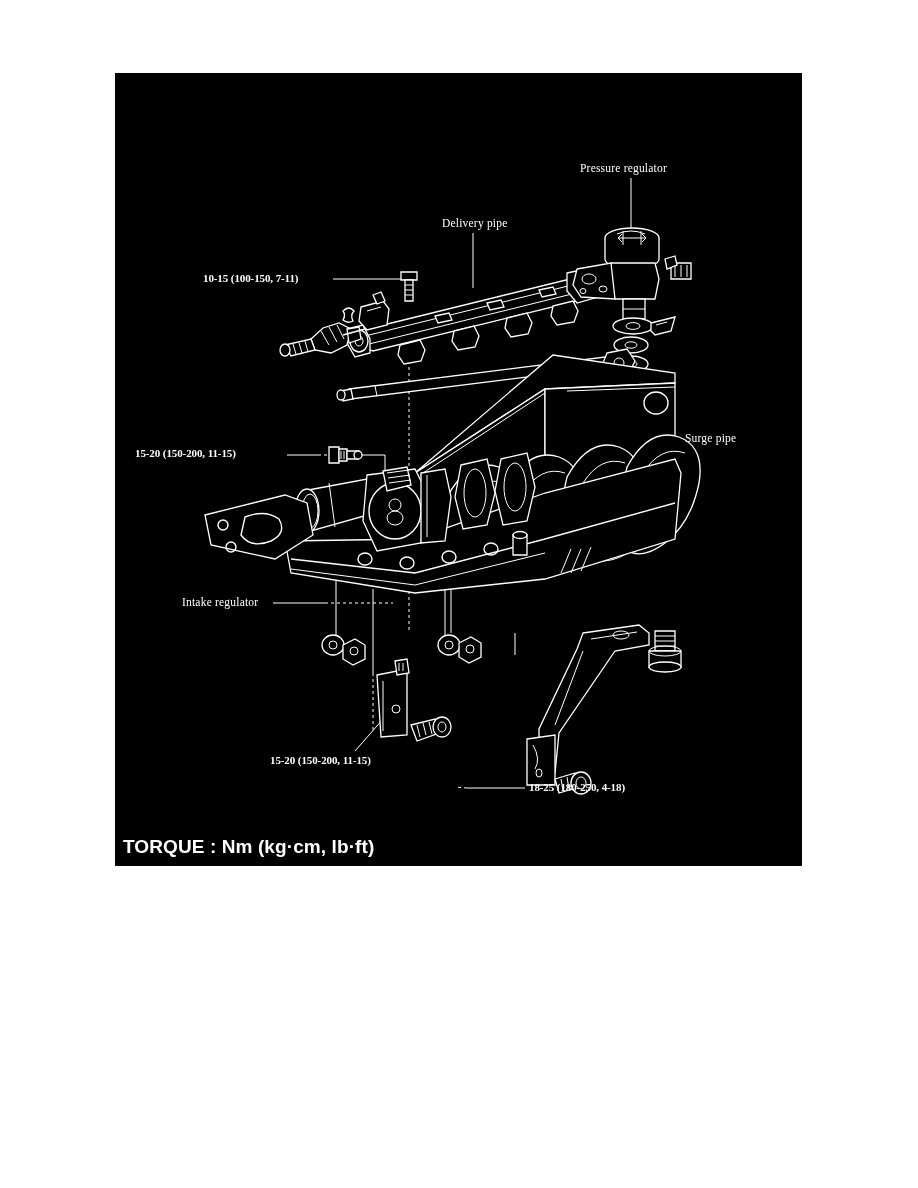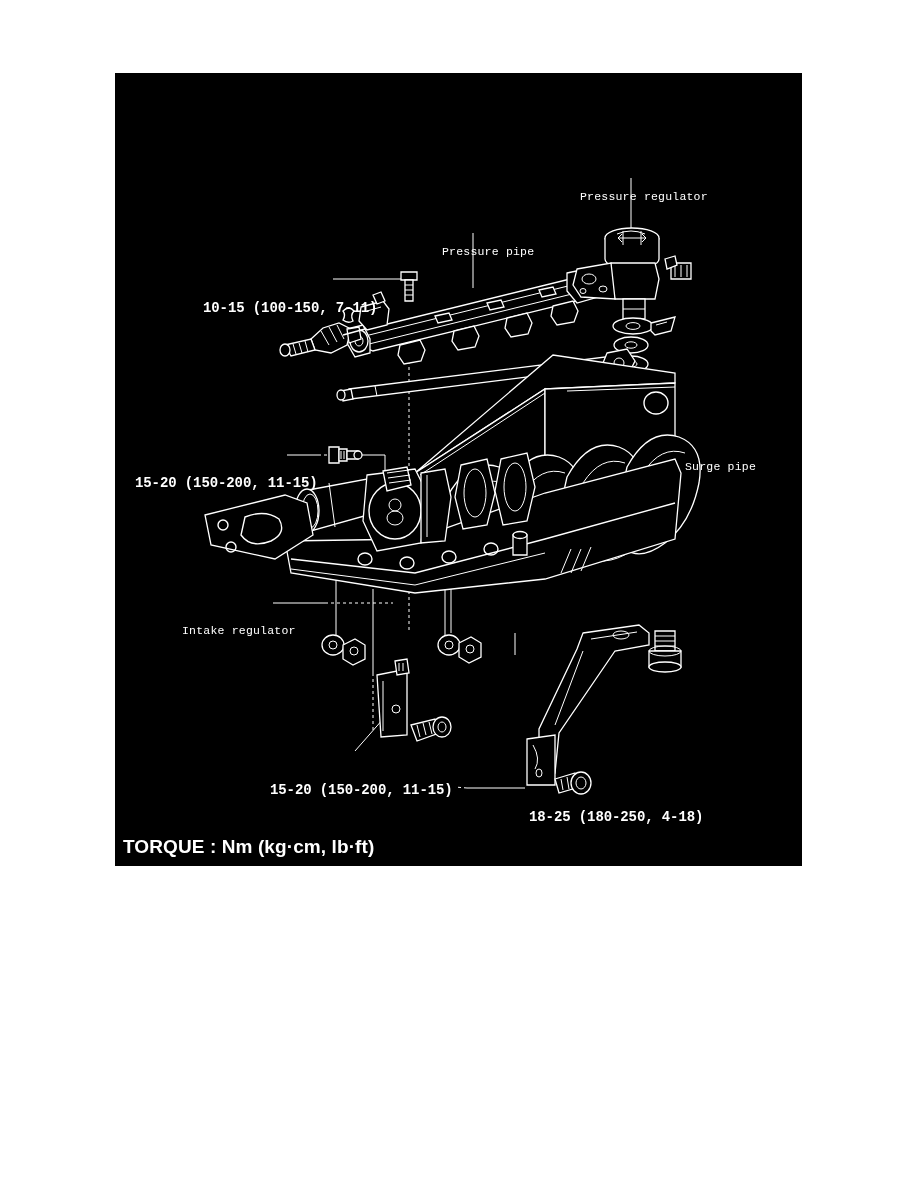--- a/index.html
+++ b/index.html
@@ -42,30 +42,29 @@
     height: 793px;
     display: block;
   }
 
   
   .lbl {
     position: absolute;
     color: #ffffff;
     white-space: nowrap;
     line-height: 1;
-    font-family: Liberation Mono, monospace;
-    margin-top: 28px;
+    font-family: Liberation Serif, serif;
   }
   .lbl-plain {
     font-size: 11.5px;
     font-weight: 400;
     letter-spacing: 0.2px;
   }
   .lbl-torque {
-    font-size: 14px;
+    font-size: 11px;
     font-weight: bold;
     letter-spacing: -0.1px;
   }
 
   
   #label-pressure-regulator { left: 465px; top: 90px; }
   #label-delivery-pipe      { left: 327px; top: 145px; }
   #label-surge-tank         { left: 570px; top: 360px; }
   #label-intake-manifold    { left: 67px;  top: 524px; }
 
@@ -397,21 +396,21 @@
           <path class="fillblk" d="M534,578 L566,578 L566,594 L534,594 Z"></path>
           <ellipse class="fillblk" cx="550" cy="594" rx="16" ry="5"></ellipse>
           <ellipse class="ln ln-thin" cx="550" cy="578" rx="16" ry="5"></ellipse>
         </g>
       </g>
 
     </svg>
 
     <div class="lbl lbl-plain" id="label-pressure-regulator">Pressure regulator</div>
 
-    <div class="lbl lbl-plain" id="label-delivery-pipe">Pressure pipe</div>
+    <div class="lbl lbl-plain" id="label-delivery-pipe">Delivery pipe</div>
 
     <div class="lbl lbl-plain" id="label-surge-tank">Surge pipe</div>
 
     <div class="lbl lbl-plain" id="label-intake-manifold">Intake regulator</div>
 
     <div class="lbl lbl-torque" id="label-torque-10-15">10-15 (100-150, 7-11)</div>
 
     <div class="lbl lbl-torque" id="label-torque-15-20-upper">15-20 (150-200, 11-15)</div>
 
     <div class="lbl lbl-torque" id="label-torque-15-20-lower">15-20 (150-200, 11-15)</div>

